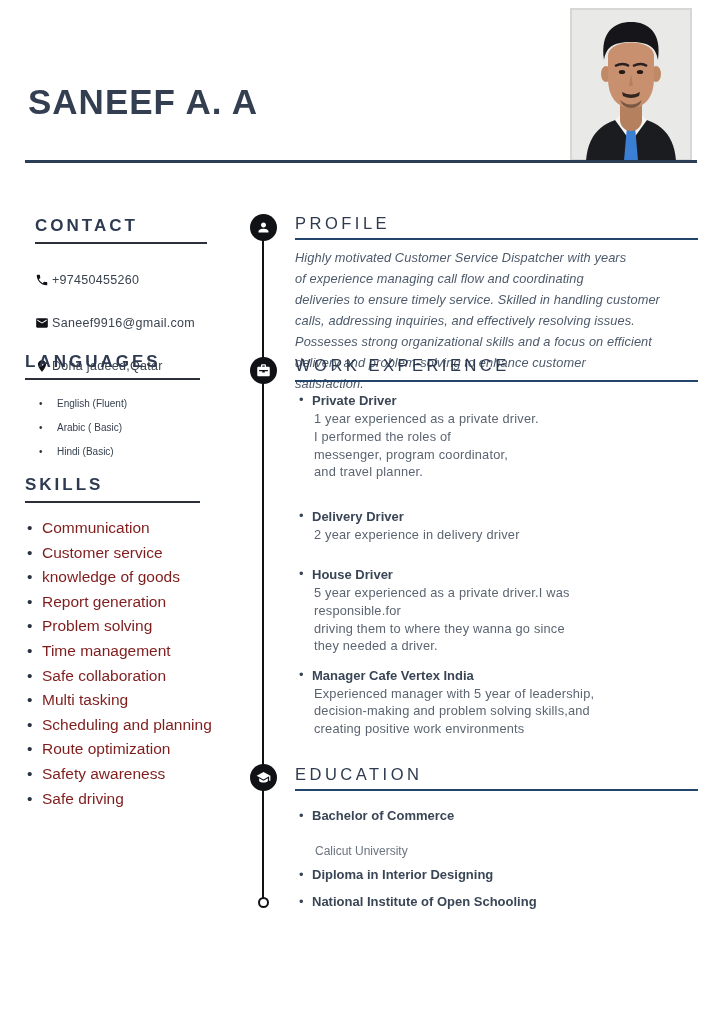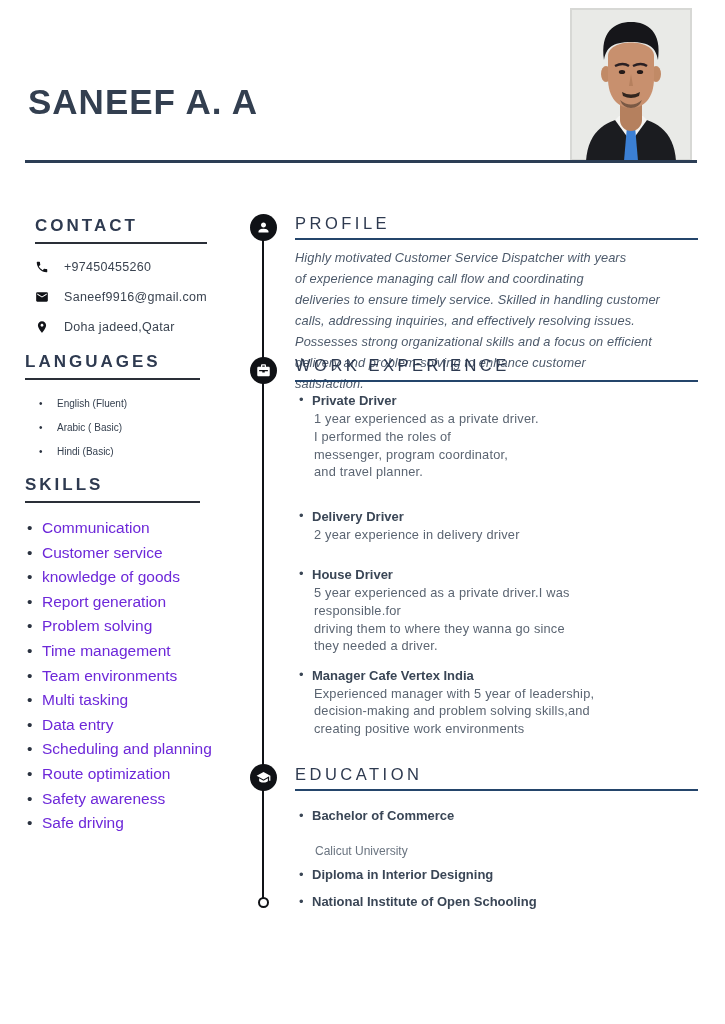--- a/index.html
+++ b/index.html
@@ -26,40 +26,40 @@
   }
 
   
   .l-heading {
     font-size:17px; font-weight:bold; letter-spacing:3px; color:#2e3a50;
   }
   .l-divider { height:2px; background:#2a2f38; margin-top:6px; }
 
   .contact-sec { position:absolute; left:35px; top:216px; width:180px; }
   .contact-sec .l-divider { width:172px; }
-  .contact-row { display:flex; gap:15px; margin-top:16px; }
+  .contact-row { display:flex; gap:3px; margin-top:29px; }
   .contact-row svg { width:14px; height:14px; fill:#111318; flex:0 0 auto; }
   .contact-text { font-size:12.5px; color:#3a4350; letter-spacing:0.3px; }
 
   .lang-sec { position:absolute; left:25px; top:352px; width:195px; }
   .lang-sec .l-divider { width:175px; }
   .lang-list { list-style:none; margin-top:12px; }
   .lang-list li {
     position:relative; padding-left:32px; font-size:10px; color:#333e4d;
     line-height:24px;
   }
   .lang-list li::before {
     content:"•"; position:absolute; left:14px; color:#2a3240;
   }
 
   .skills-sec { position:absolute; left:25px; top:475px; width:210px; }
   .skills-sec .l-divider { width:175px; }
   .skills-list { list-style:none; margin-top:13px; }
   .skills-list li {
-    position:relative; padding-left:17px; font-size:15.5px; color:#6d28d9;
+    position:relative; padding-left:17px; font-size:15.5px; color:#7f1d1d;
     line-height:24.6px;
   }
   .skills-list li::before {
     content:"•"; position:absolute; left:2px; color:#2a3240;
   }
 
   
   .timeline-line {
     position:absolute; left:262px; top:228px; width:2.4px; height:675px;
     background:#101216;
@@ -194,23 +194,22 @@
   <div class="skills-sec">
     <div class="l-heading">SKILLS</div>
     <div class="l-divider"></div>
     <ul class="skills-list">
       <li>Communication</li>
       <li>Customer service</li>
       <li>knowledge of goods</li>
       <li>Report generation</li>
       <li>Problem solving</li>
       <li>Time management</li>
-      <li>Team environments</li>
+      <li>Safe collaboration</li>
       <li>Multi tasking</li>
-      <li>Data entry</li>
       <li>Scheduling and planning</li>
       <li>Route optimization</li>
       <li>Safety awareness</li>
       <li>Safe driving</li>
     </ul>
   </div>
 
   <div class="timeline-line"></div>
 
   <div class="tl-circle" style="top:214px;">

